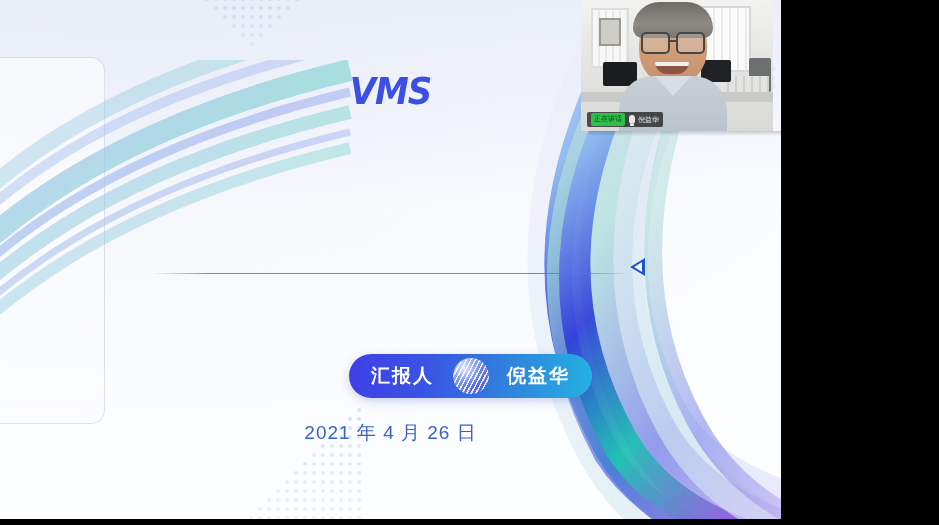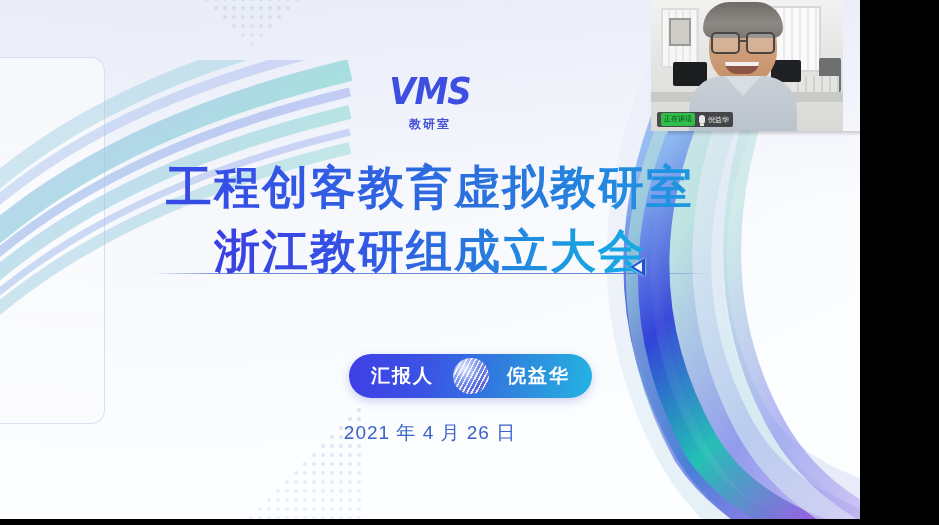--- a/index.html
+++ b/index.html
@@ -1,21 +1,21 @@
 <!DOCTYPE html>
 <html><head>
 <meta charset="utf-8">
 <style>
   html,body{margin:0;padding:0;background:#000;}
   body{
     font-family:"Liberation Sans","DejaVu Sans",sans-serif;
   }
   #stage{
     position:relative;
-    width:860px;height:525px;
+    width:781px;height:525px;
     overflow:hidden;
     background:#f3f5fa;
   }
 
   
   .slide-bg{
     position:absolute;inset:0;
     background:
       radial-gradient(120% 90% at 18% 6%, #eef1f8 0%, #f6f8fc 45%, #fdfeff 100%),
       linear-gradient(160deg,#eceffa 0%,#f7f9fd 40%,#ffffff 100%);
@@ -126,21 +126,21 @@
   }
 
   
   .date{
     position:absolute;left:0;right:0;top:420px;text-align:center;
     color:#3a62c9;font-size:19px;letter-spacing:1px;
   }
 
   
   .cam{
-    position:absolute;right:17px;top:0;width:192px;height:131px;
+    position:absolute;right:8px;top:0;width:192px;height:131px;
     overflow:hidden;background:#1d4ed8;margin-left:44px;
   }
   .cam-room{
     position:absolute;inset:0;
     background:
       linear-gradient(180deg,#f2f2f0 0%,#e6e7e4 40%,#d9dad7 100%);
   }
   .cam-win{
     position:absolute;left:108px;top:6px;width:58px;height:62px;
     background:repeating-linear-gradient(90deg,#fafafa 0 6px,#e9eaea 6px 8px);
@@ -509,31 +509,24 @@
       <i style="left: 144px; top: 108px; opacity: 0.39;"></i>
       <i style="left: 153px; top: 108px; opacity: 0.39;"></i>
       <i style="left: 162px; top: 108px; opacity: 0.39;"></i>
       <i style="left: 171px; top: 108px; opacity: 0.39;"></i>
       <i style="left: 180px; top: 108px; opacity: 0.39;"></i>
       <i style="left: 189px; top: 108px; opacity: 0.39;"></i>
     </div>
 
   <div class="logo">
     <div class="logo-mark">VMS</div>
-    <div class="logo-sub">教研室</div>
   </div>
 
   <div class="divider"></div>
 
-  <div class="title-block">
-    <div class="title-1">工程创客教育虚拟教研室</div>
-    <div class="title-2-row">
-      <span class="title-2">浙江教研组成立大会</span>
-    </div>
-  </div>
 
   <div class="cursor-arrow"></div>
 
   <div class="badge">
     <span class="badge-text">汇报人</span>
     <span class="badge-orb"></span>
     <span class="badge-text">倪益华</span>
   </div>
 
   <div class="date">2021 年 4 月 26 日</div>

